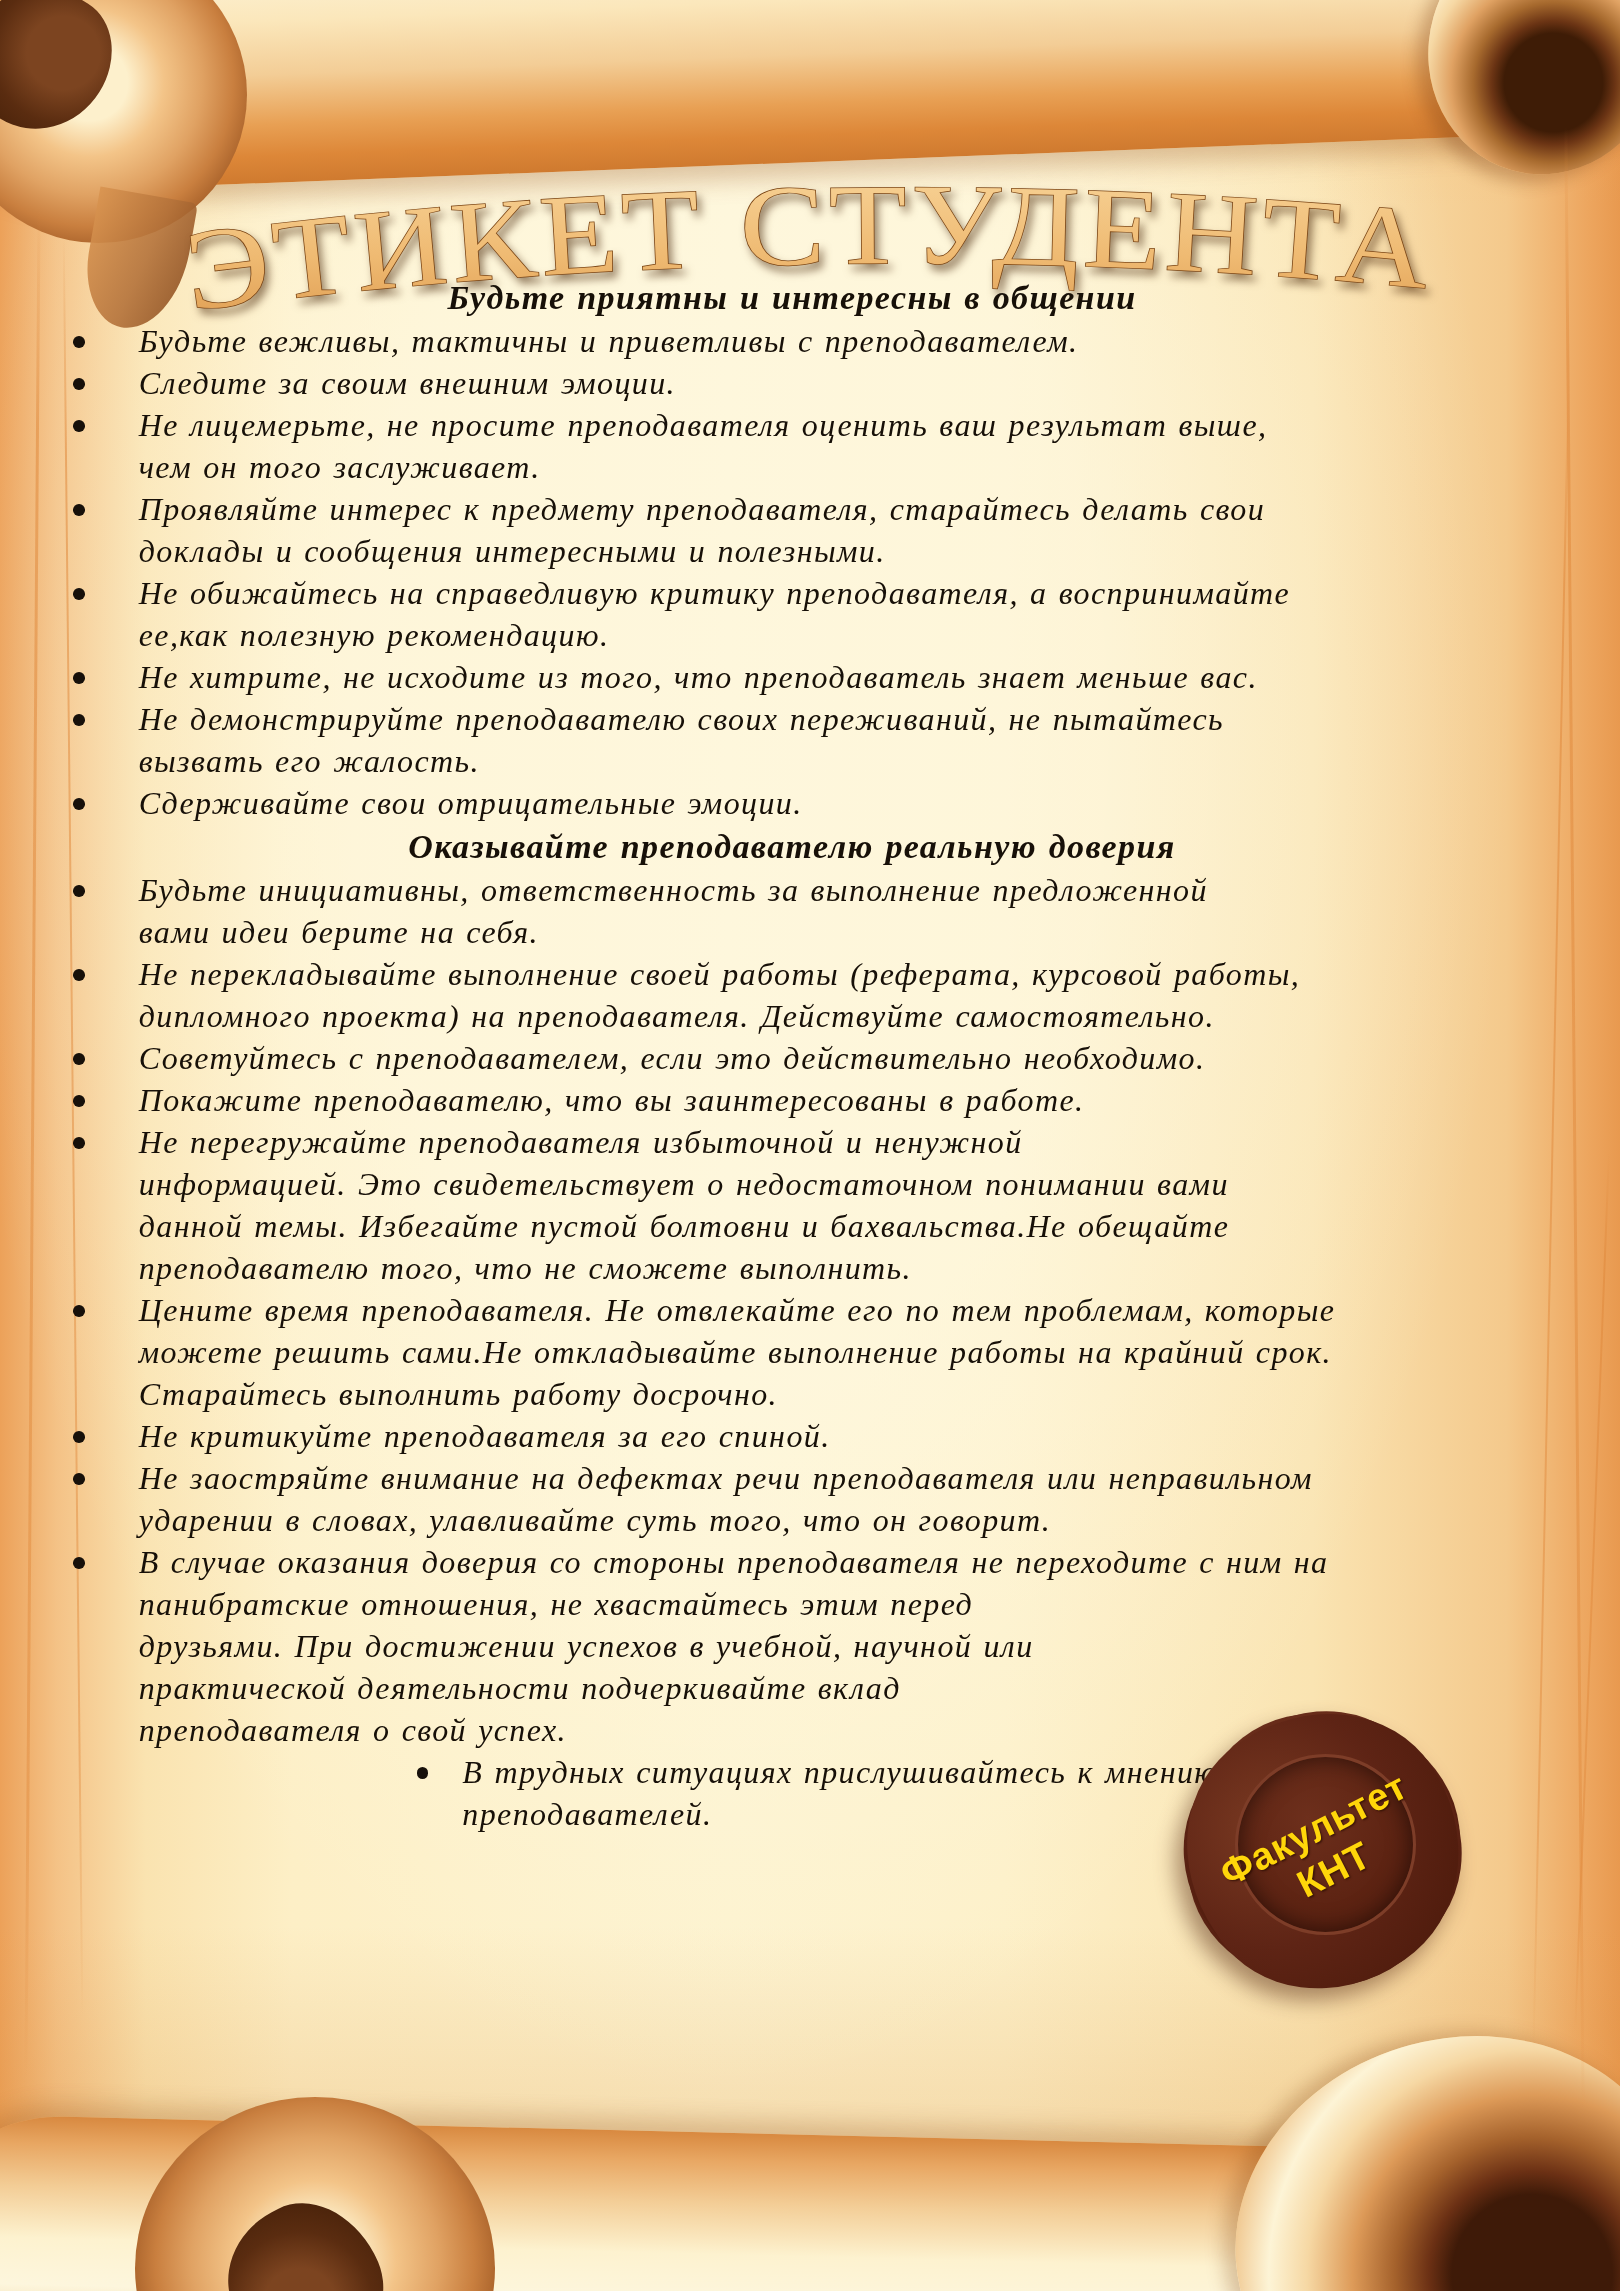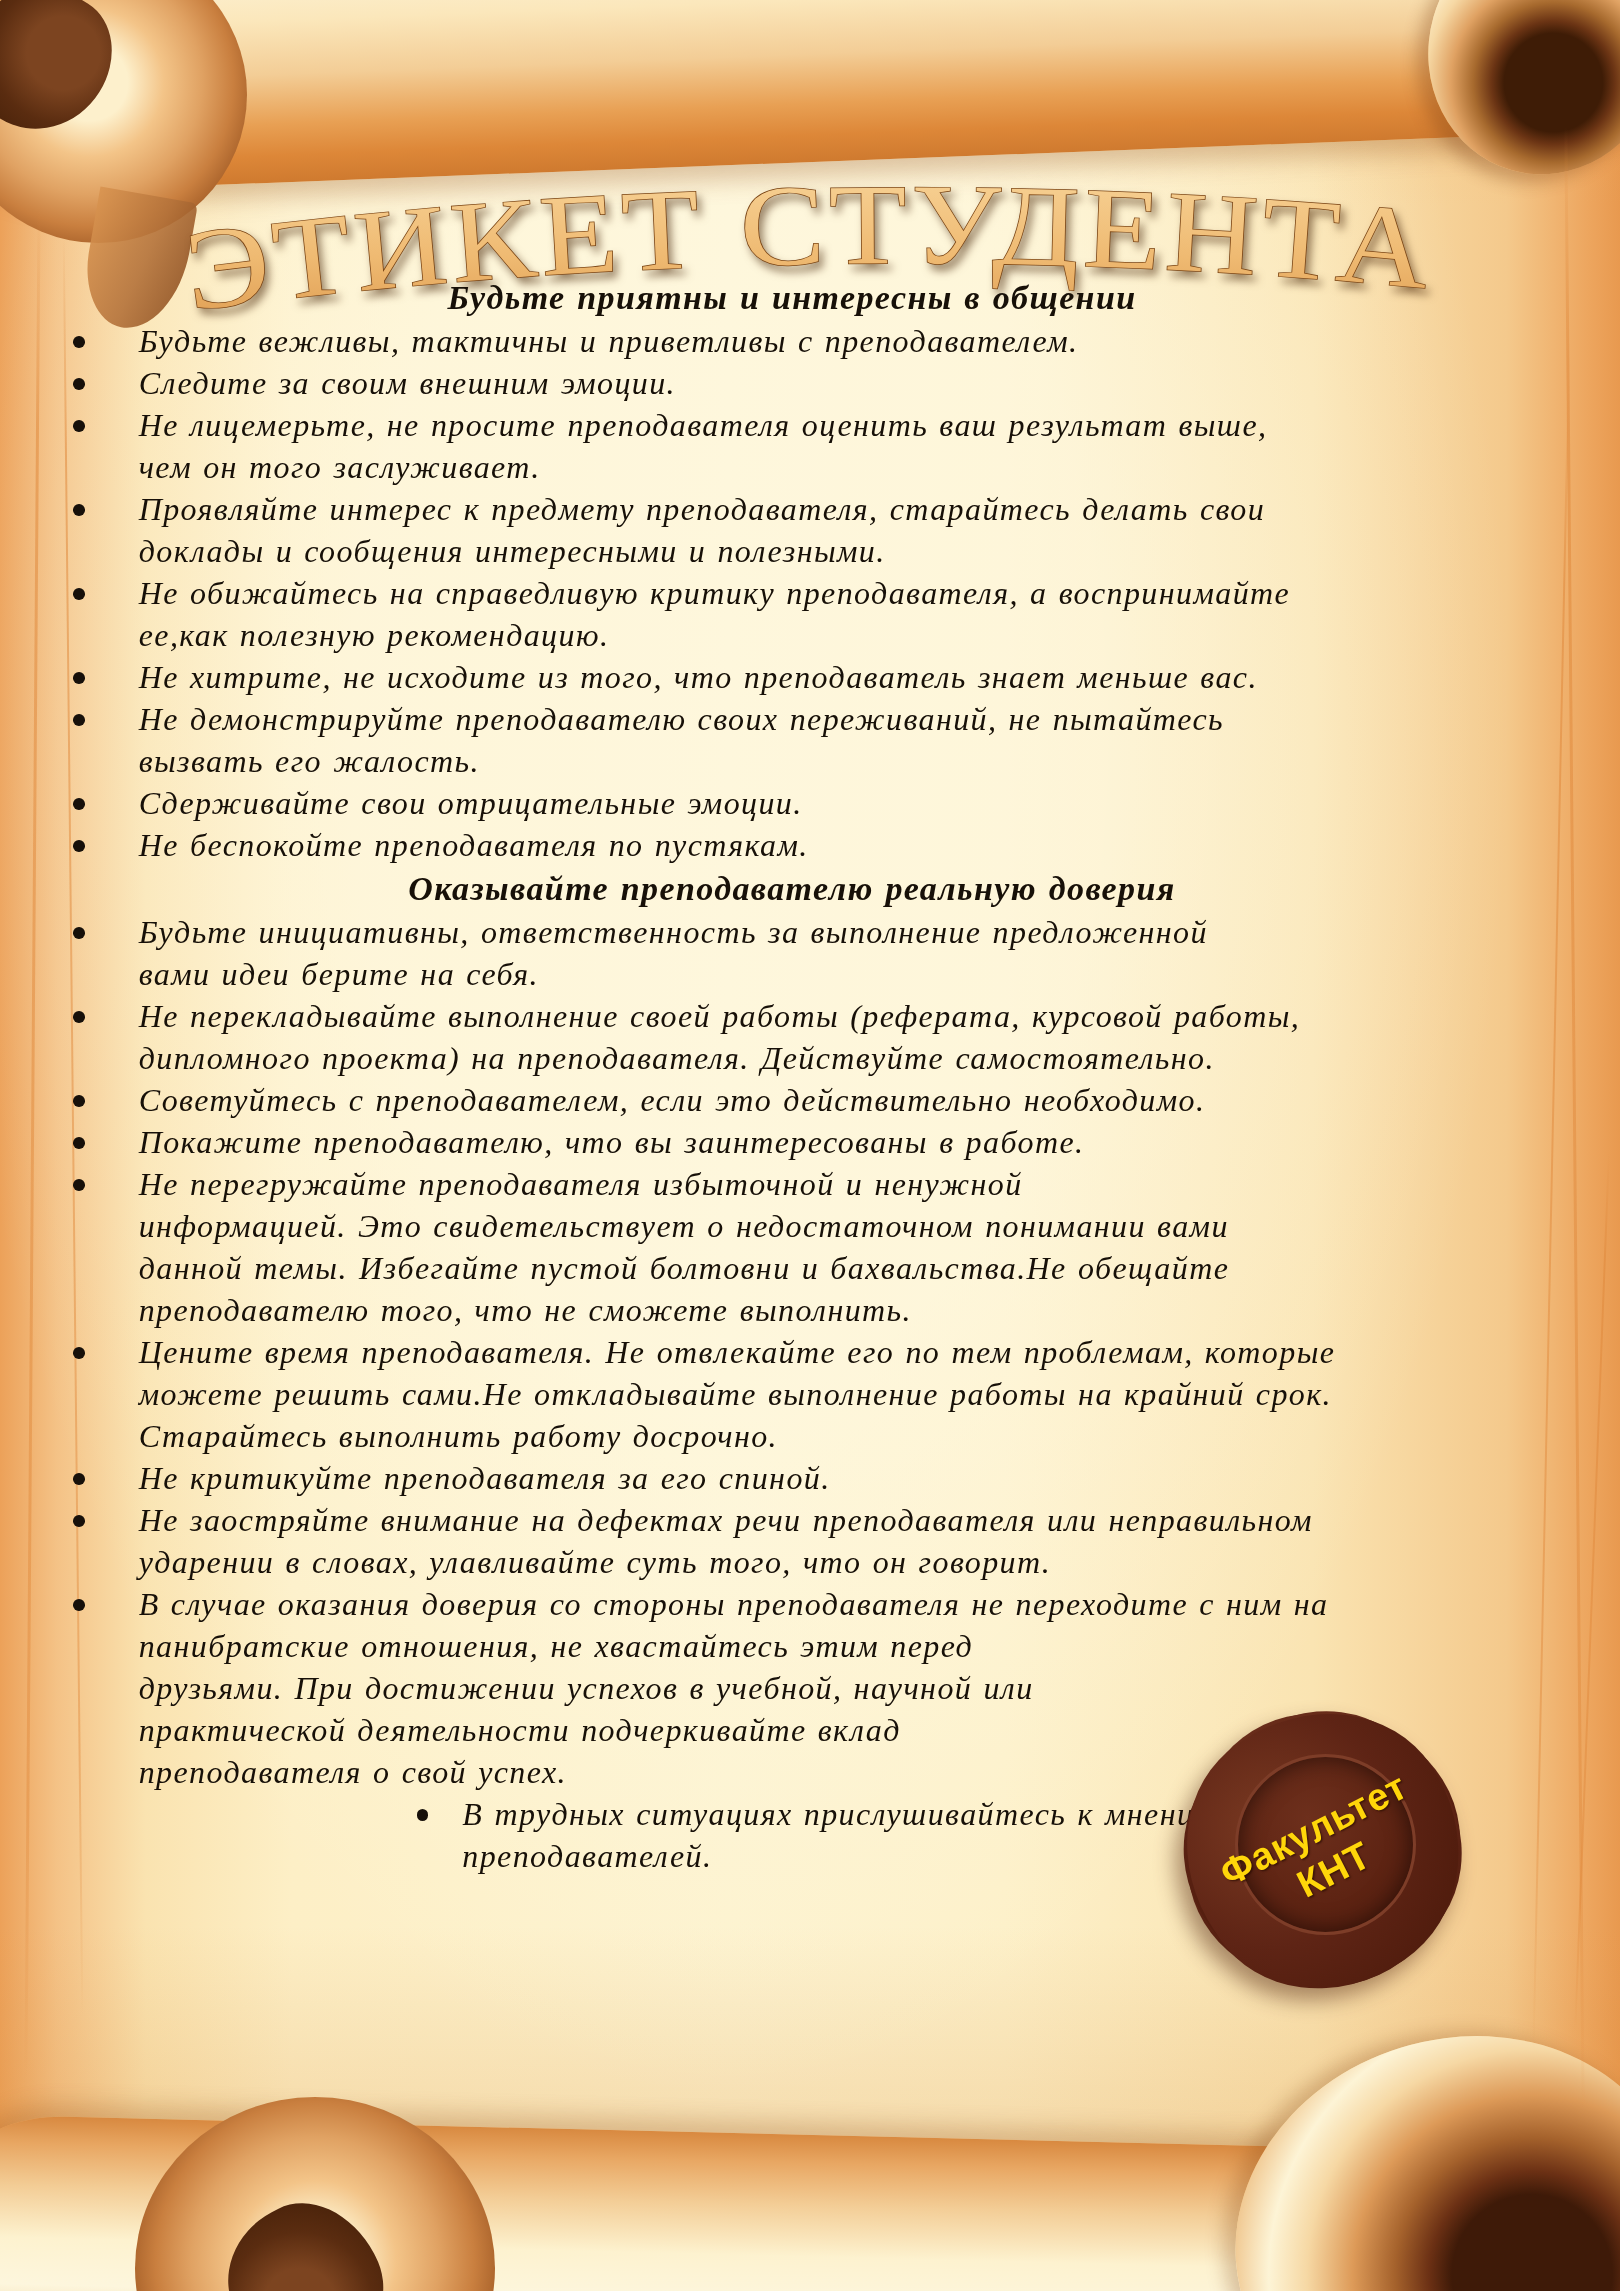--- a/index.html
+++ b/index.html
@@ -179,24 +179,20 @@
       </div>
     <div class="item">
         <span class="dot"></span>
         <div class="txt">Не демонстрируйте преподавателю своих переживаний, не пытайтесь
 вызвать его жалость.</div>
       </div>
     <div class="item">
         <span class="dot"></span>
         <div class="txt">Сдерживайте свои отрицательные эмоции.</div>
       </div>
-    <div class="item">
-        <span class="dot"></span>
-        <div class="txt">Не беспокойте преподавателя по пустякам.</div>
-      </div>
 
     <div class="heading">Оказывайте преподавателю реальную доверия</div>
     <div class="item">
         <span class="dot"></span>
         <div class="txt">Будьте инициативны, ответственность за выполнение предложенной
 вами идеи берите на себя.</div>
       </div>
     <div class="item">
         <span class="dot"></span>
         <div class="txt">Не перекладывайте выполнение своей работы (реферата, курсовой работы,

